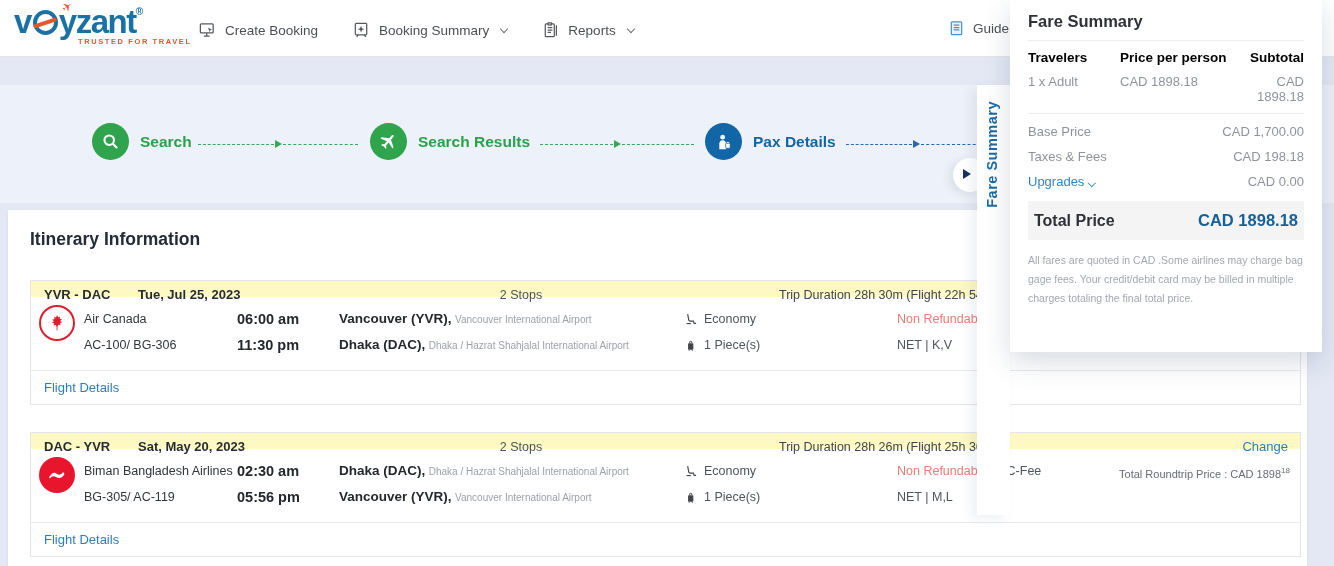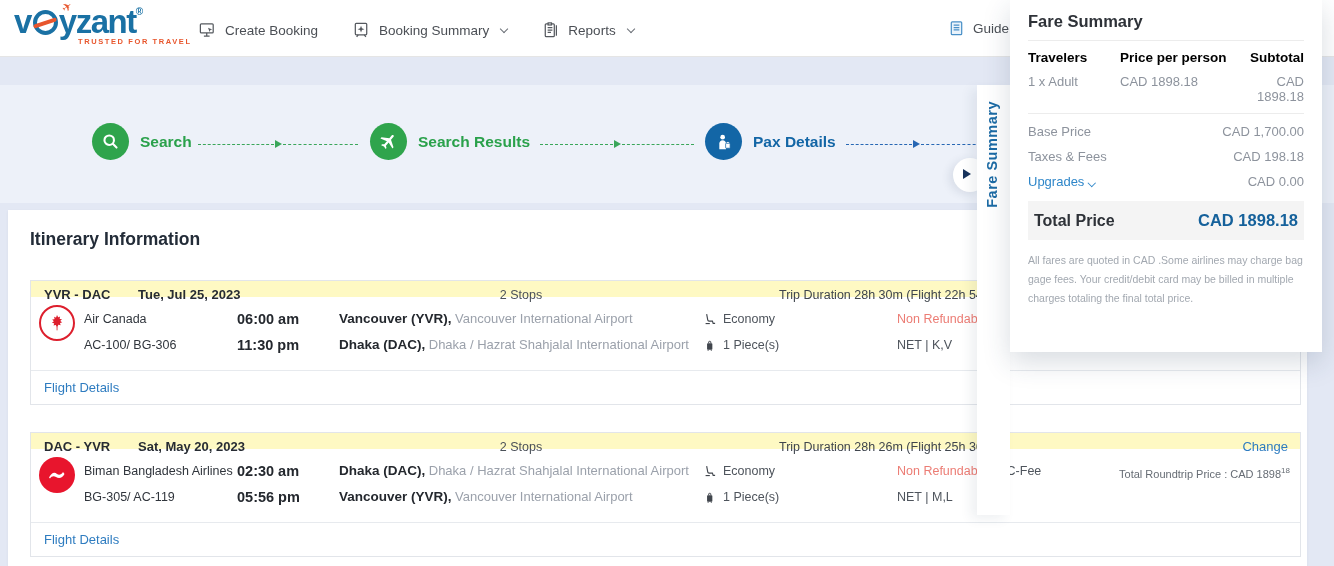--- a/index.html
+++ b/index.html
@@ -47,22 +47,22 @@
   .seg-body { position:relative; height:73px; }
   .al-logo { position:absolute; left:8px; top:8px; width:36px; height:36px; border-radius:50%; display:flex; align-items:center; justify-content:center; }
   .al-logo.ac { background:#fff; border:2px solid #dd1f2d; }
   .al-logo.bg { background:#e8152d; }
   .bl { position:absolute; font-size:12.5px; color:#30353c; line-height:16px; white-space:nowrap; }
   .r1 { top:14px; } .r2 { top:40px; }
   .col-air { left:53px; }
   .col-time { left:206px; font-size:14.5px; font-weight:bold; color:#24282e; }
   .col-apt { left:308px; }
   .col-apt b { font-size:13.5px; color:#24282e; }
-  .col-apt .apt { color:#9ba1ab; font-size:13px;margin-top:36px; }
-  .col-cabin { left:672px; color:#4e545c; display:flex; align-items:center; gap:7px; }
+  .col-apt .apt { color:#9ba1ab; font-size:10px;margin-top:36px; }
+  .col-cabin { left:653px; color:#4e545c; display:flex; align-items:center; gap:7px; }
   .col-fare { left:866px; color:#4e545c; }
   .red { color:#ec7c74; }
   .col-price { right:10px; top:14px; font-size:11px; color:#666c74; }
   .col-price sup { font-size:8px; }
   .seg-foot { position:relative; height:34px; border-top:1px solid #e7eaee; }
   .flight-details { position:absolute; left:13px; top:9px; font-size:13px; color:#2e7cc0; cursor:pointer; }
 
   
   .fare-panel { position:absolute; left:1010px; top:0; width:312px; height:352px; background:#fff; z-index:40; box-shadow:0 10px 26px rgba(40,60,90,.18); padding:0 18px; }
   .fp-title { margin-top:12px; font-size:16.5px; font-weight:bold; color:#2e3238; }

